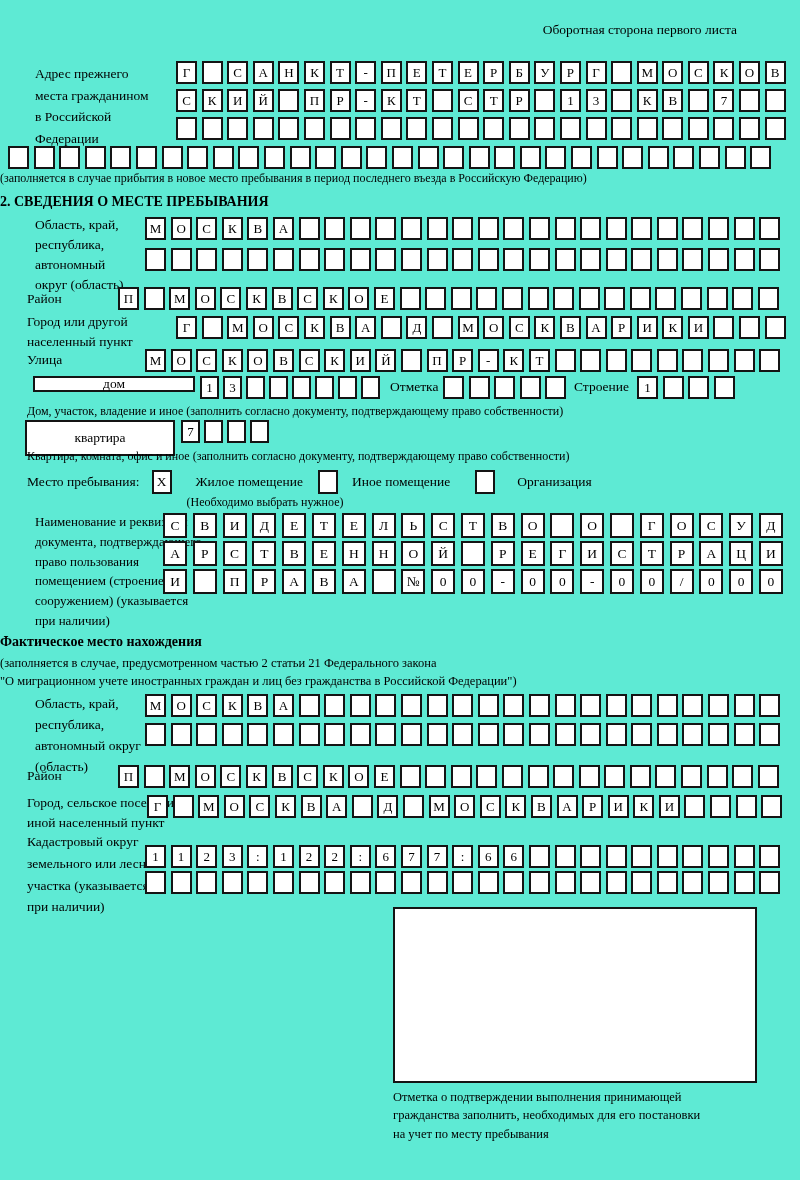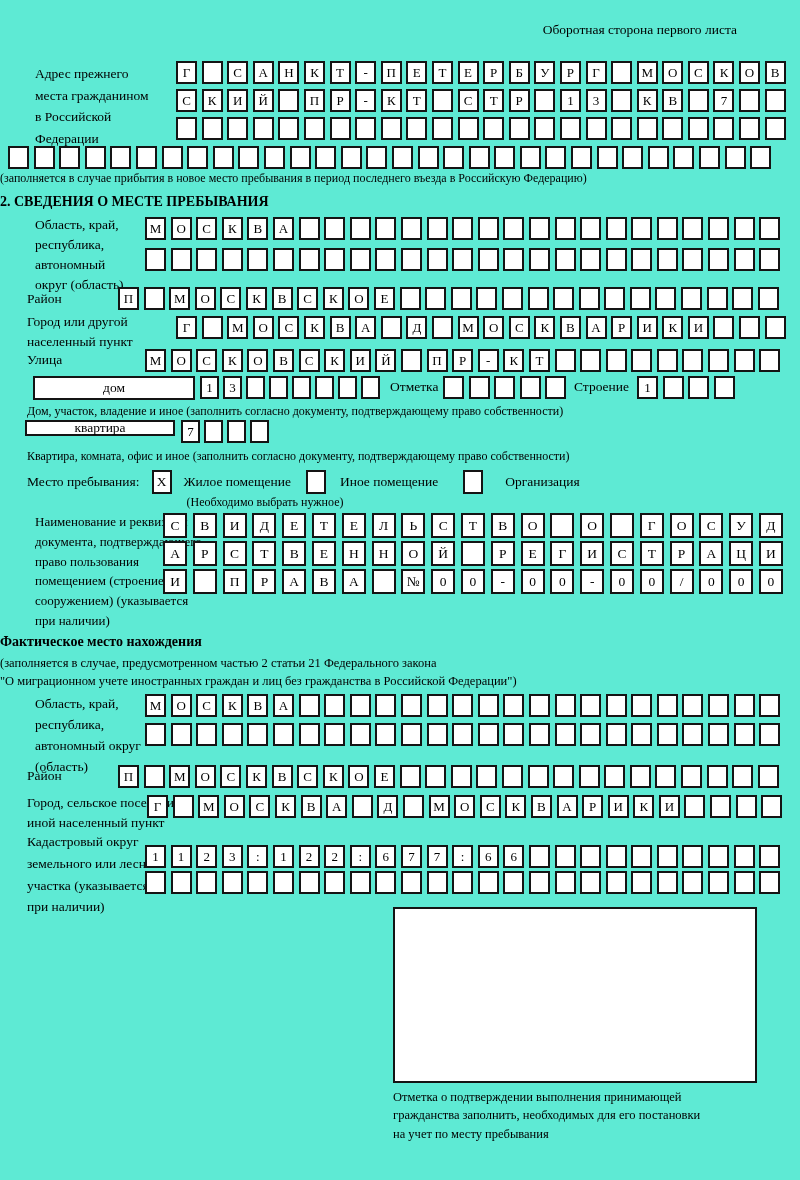--- a/index.html
+++ b/index.html
@@ -295,21 +295,21 @@
       <span class="cell"></span>
       <span class="cell"></span>
       <span class="cell"></span>
       <span class="cell"></span>
       <span class="cell"></span>
       <span class="cell"></span>
       <span class="cell"></span>
       <span class="cell"></span>
     </div>
 
-  <div class="longbox" style="left:33px;top:376px;width:162px;height:24px">дом</div>
+  <div class="longbox" style="left:33px;top:376px;width:162px;height:16px">дом</div>
   <div class="cellrow tight" style="left:200px;top:376px">
       <span class="cell">1</span>
       <span class="cell">3</span>
       <span class="cell"></span>
       <span class="cell"></span>
       <span class="cell"></span>
       <span class="cell"></span>
       <span class="cell"></span>
       <span class="cell"></span>
     </div>
@@ -323,33 +323,33 @@
     </div>
   <div class="label" style="left:574px;top:379px">Строение</div>
   <div class="cellrow" style="left:637px;top:376px">
       <span class="cell">1</span>
       <span class="cell"></span>
       <span class="cell"></span>
       <span class="cell"></span>
     </div>
   <div class="note" style="left:27px;top:404px">Дом, участок, владение и иное (заполнить согласно документу, подтверждающему право собственности)</div>
 
-  <div class="longbox" style="left:25px;top:420px;width:150px;height:16px">квартира</div>
+  <div class="longbox" style="left:25px;top:420px;width:150px;height:36px">квартира</div>
   <div class="cellrow tight" style="left:181px;top:420px">
       <span class="cell">7</span>
       <span class="cell"></span>
       <span class="cell"></span>
       <span class="cell"></span>
     </div>
   <div class="note" style="left:27px;top:449px">Квартира, комната, офис и иное (заполнить согласно документу, подтверждающему право собственности)</div>
 
   <div class="chkrow" style="left:27px;top:469px;height:26px">
     <span>Место пребывания:</span>
     <span class="chk" style="margin-left:12px">X</span>
-    <span style="margin-left:12px">Жилое помещение</span>
+    <span style="margin-left:24px">Жилое помещение</span>
     <span class="chk" style="margin-left:15px"></span>
     <span style="margin-left:14px">Иное помещение</span>
     <span class="chk" style="margin-left:25px"></span>
     <span style="margin-left:22px">Организация</span>
   </div>
   <div class="note" style="left:150px;top:495px;width:230px;text-align:center">(Необходимо выбрать нужное)</div>
 
   <div class="label" style="left:35px;top:512px;line-height:19.8px;font-size:13px">
     <div>Наименование и реквизиты</div>
     <div>документа, подтверждающего</div>

